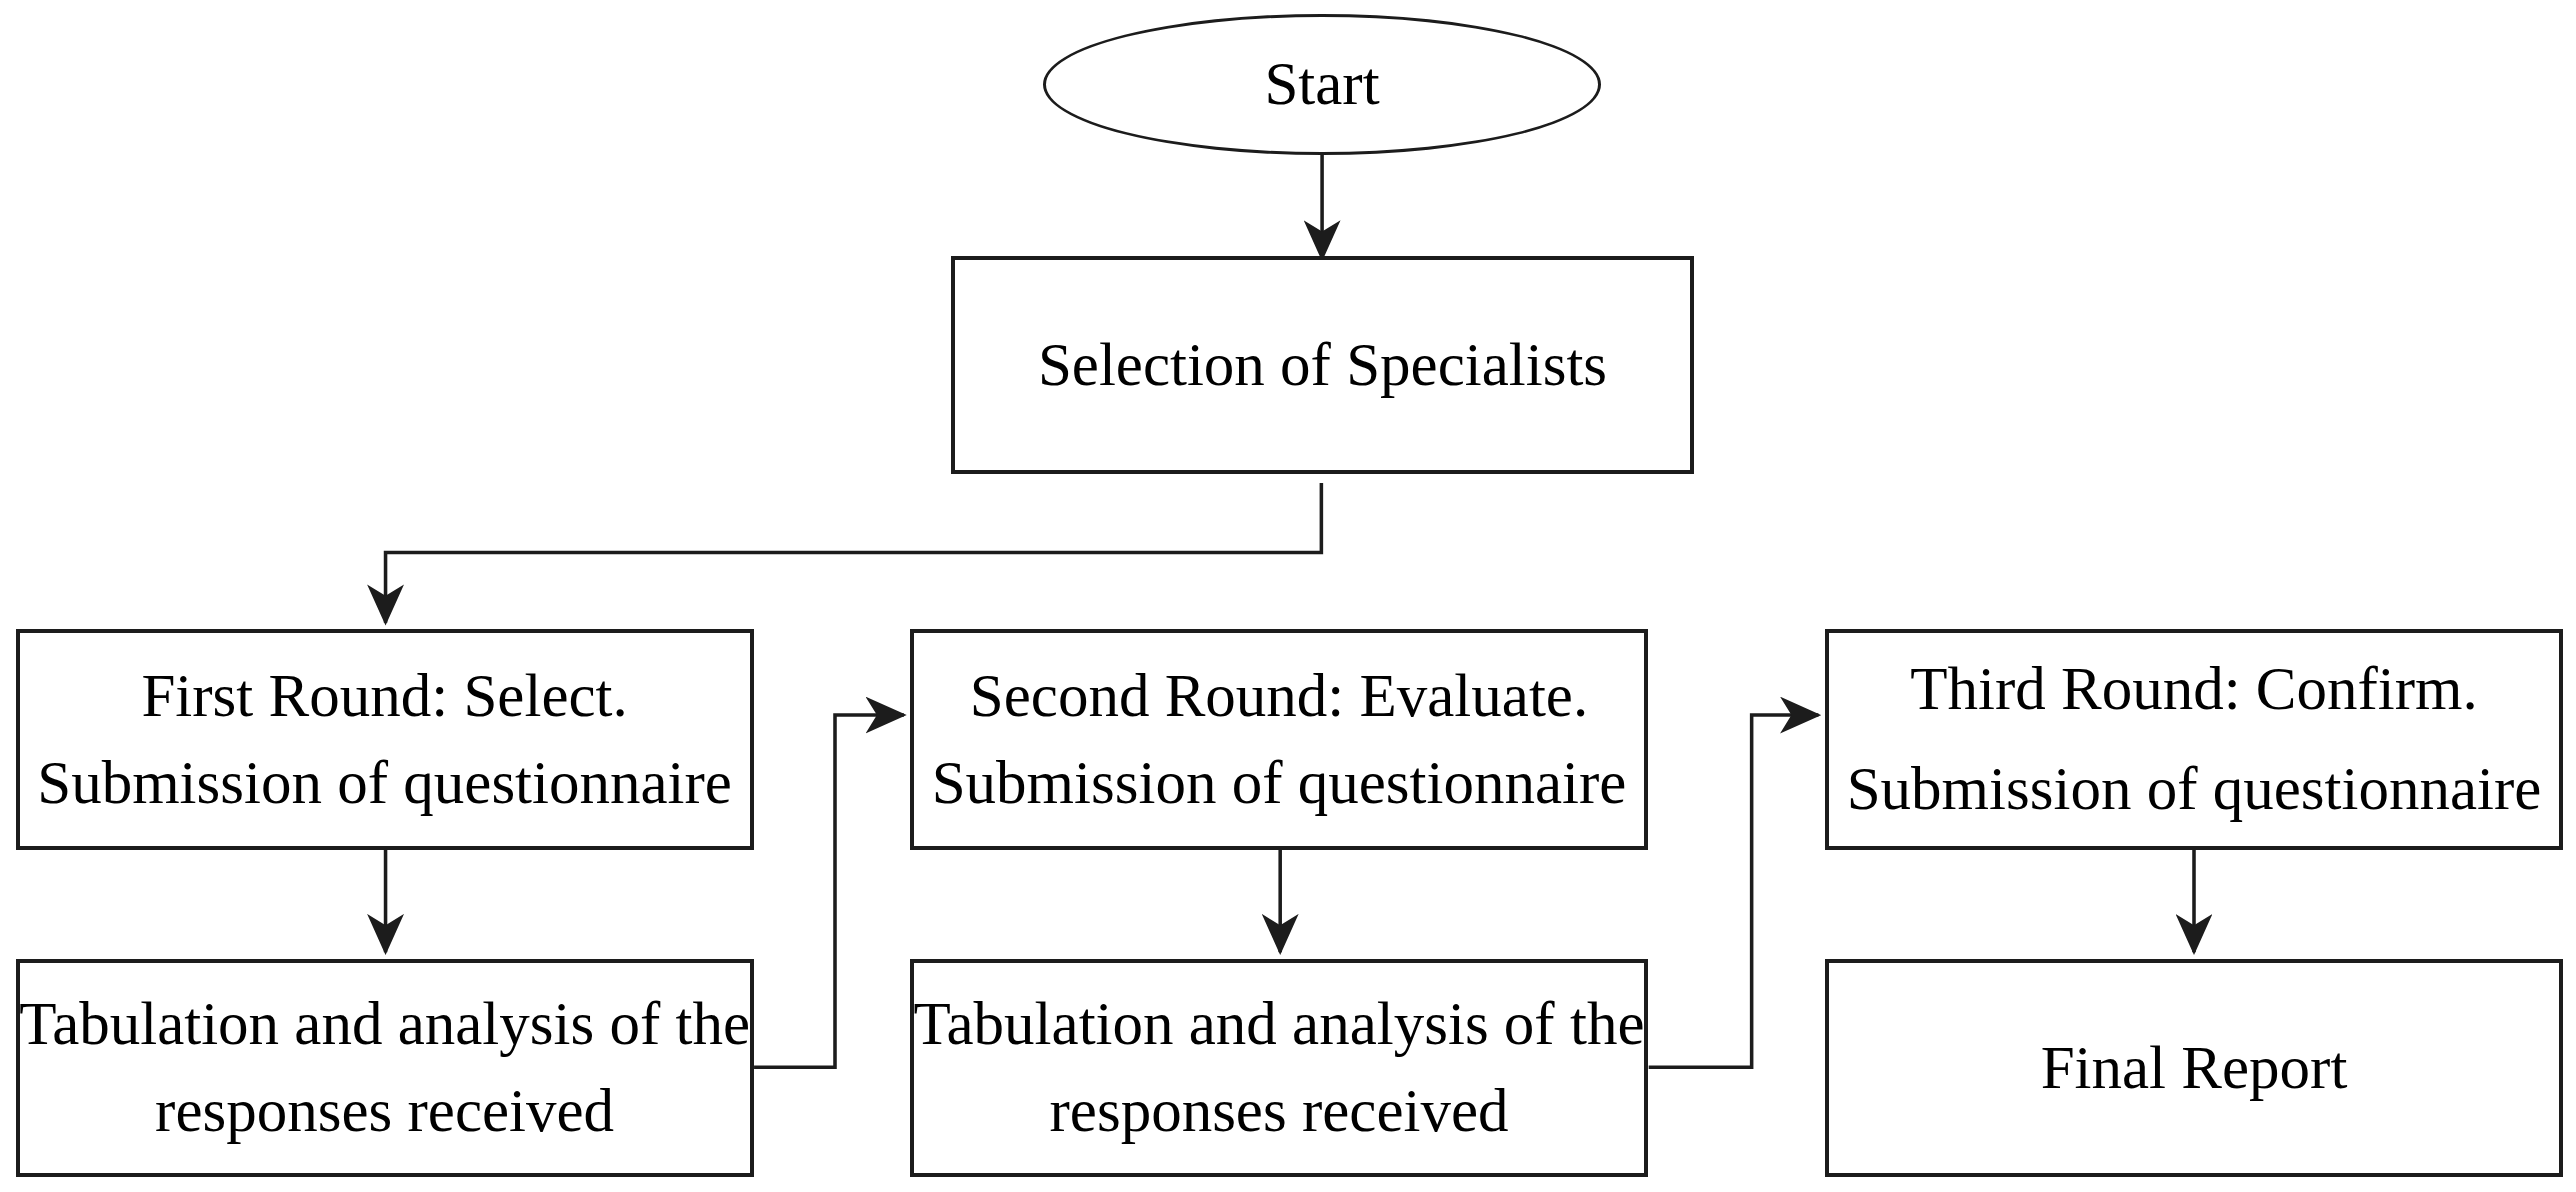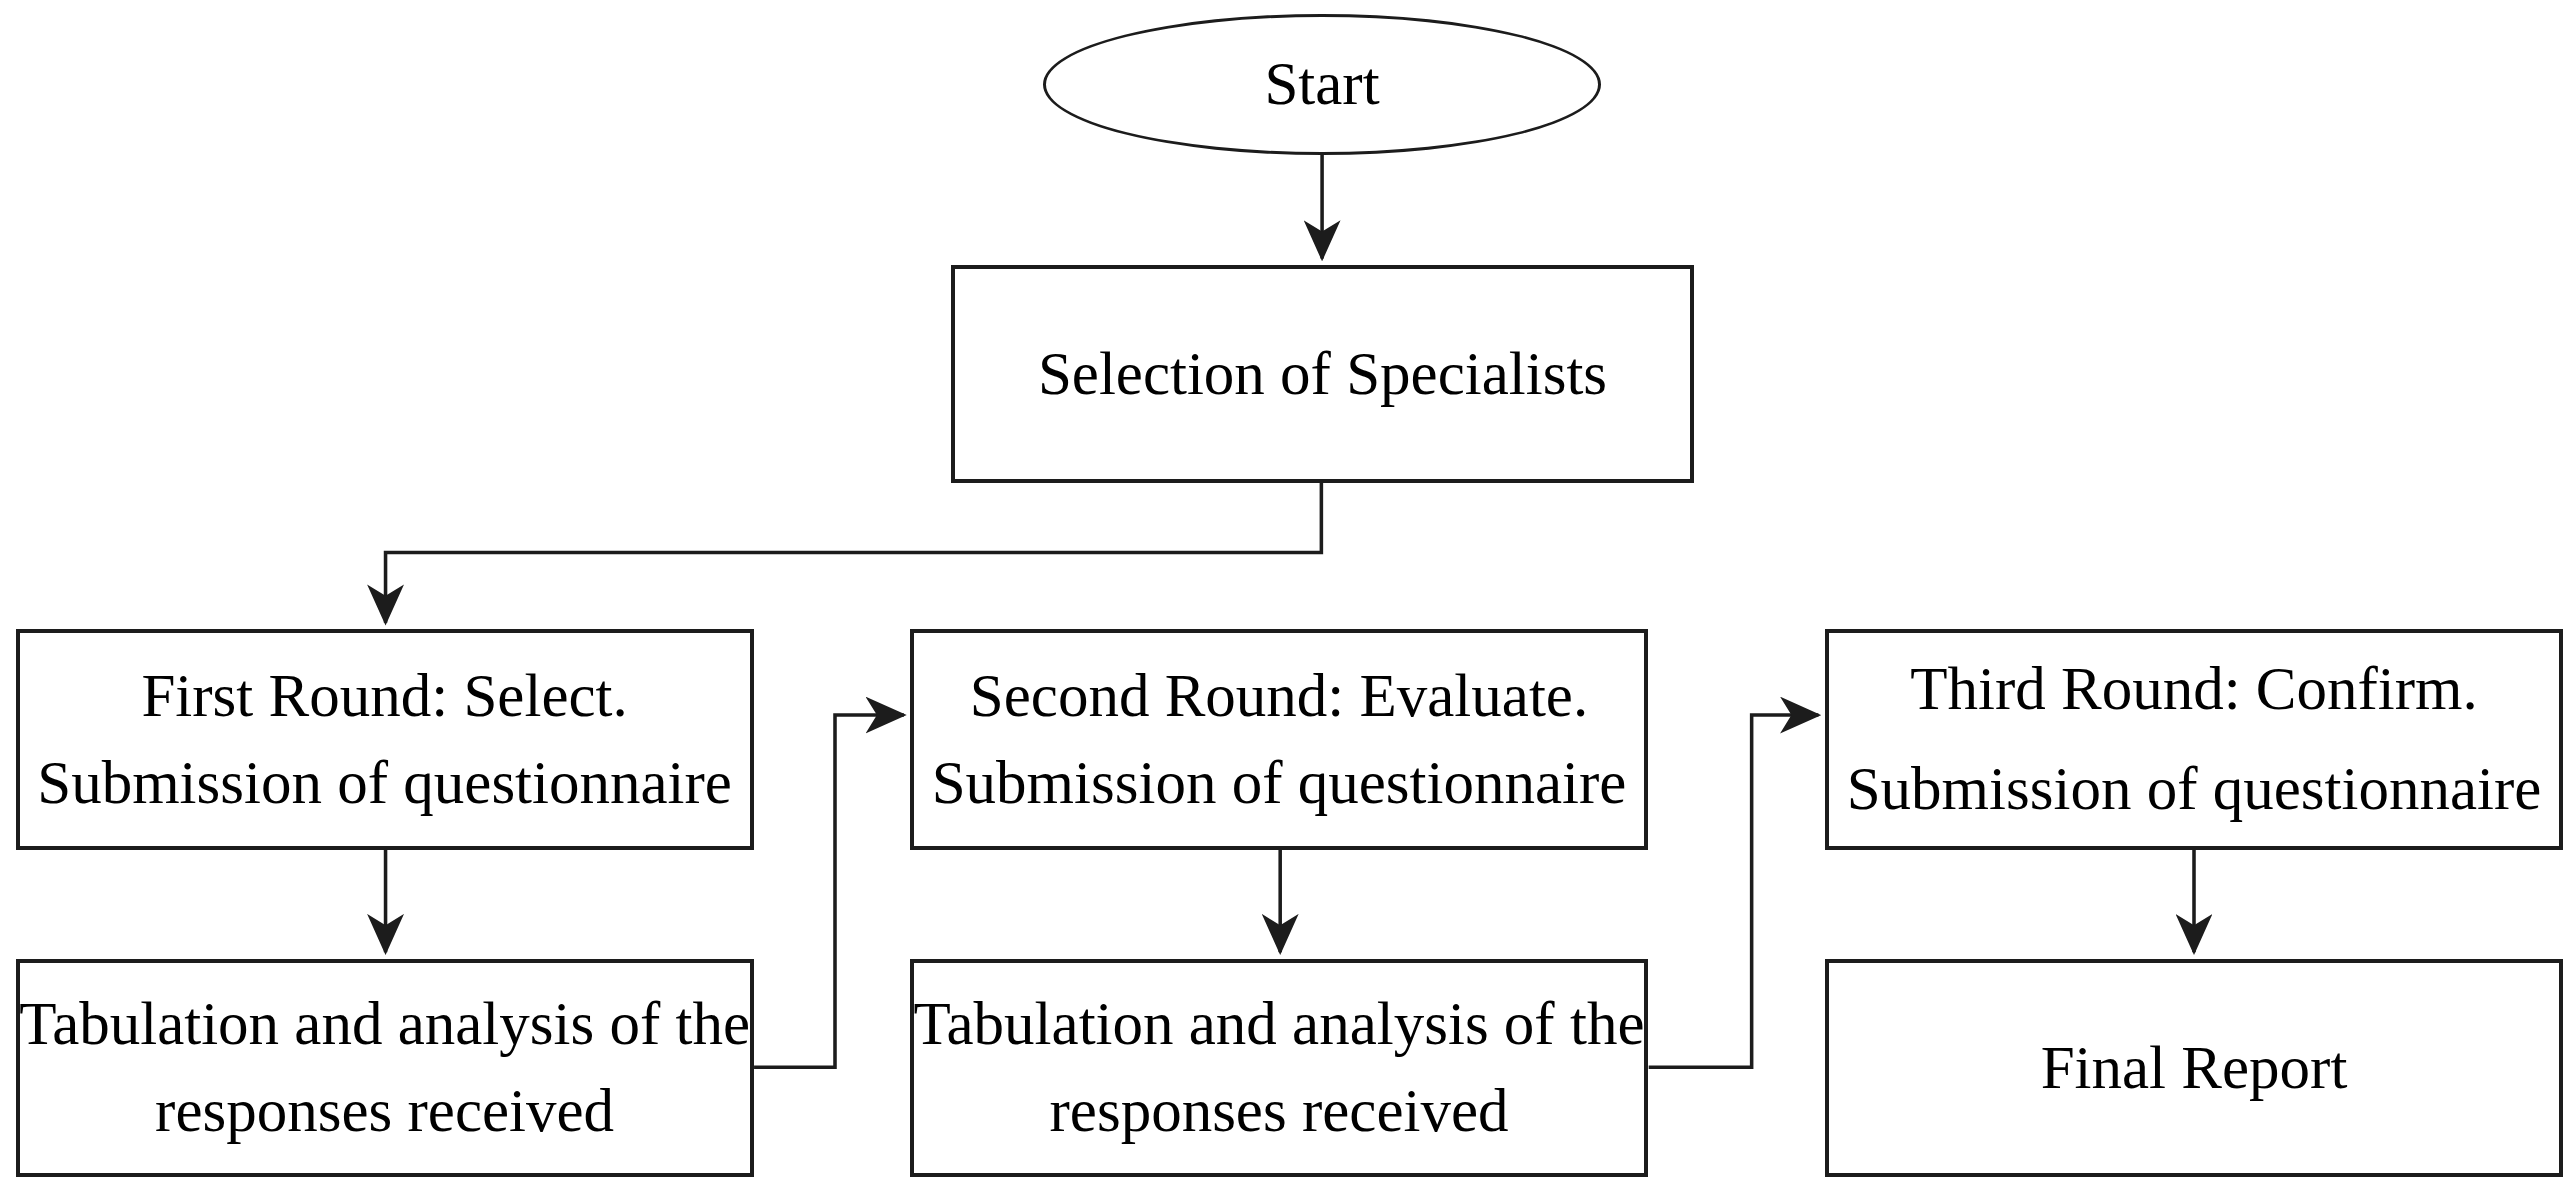--- a/index.html
+++ b/index.html
@@ -30,21 +30,21 @@
     line-height: 1.42;
     z-index: 2;
   }
   .terminator {
     border-radius: 50%;
     border-width: 3.6px;
   }
   .line { display: block; white-space: nowrap; }
   
   #node-start       { left: 1043px; top:   14px; width:  558px; height: 141px; }
-  #node-selection   { left: 951px; top:  265px; width: 743px; height: 218px; }
+  #node-selection   { left: 951px; top:  256px; width: 743px; height: 218px; }
   #node-round1      { left:   15.6px; top:  629px; width: 738px; height: 221px; }
   #node-round2      { left: 910px; top:  629px; width: 738px; height: 221px; }
   #node-round3      { left: 1825px; top:  629px; width: 738px; height: 221px; gap: 13px; }
   #node-tab1        { left:   15.6px; top: 959px; width: 738px; height: 218px; }
   #node-tab2        { left: 910px; top: 959px; width: 738px; height: 218px; }
   #node-final       { left: 1825px; top: 959px; width: 738px; height: 218px; }
   svg.connectors {
     position: absolute;
     left: 0; top: 0;
     width: 2576px;

